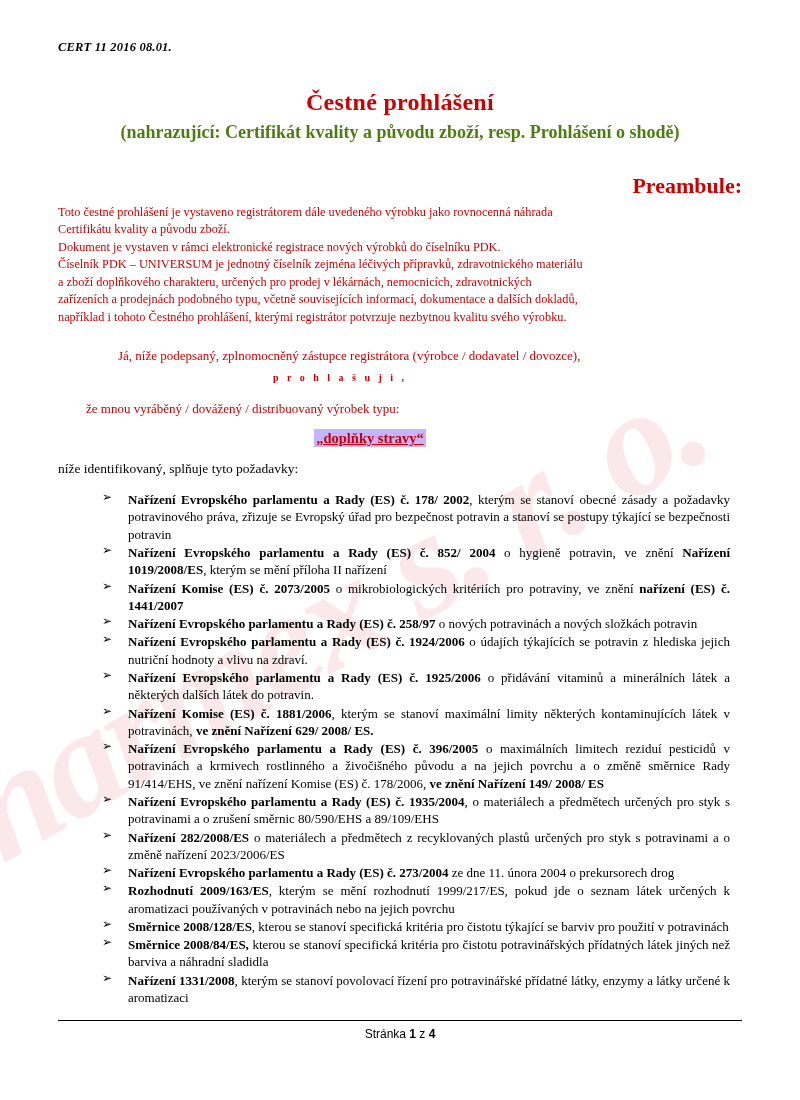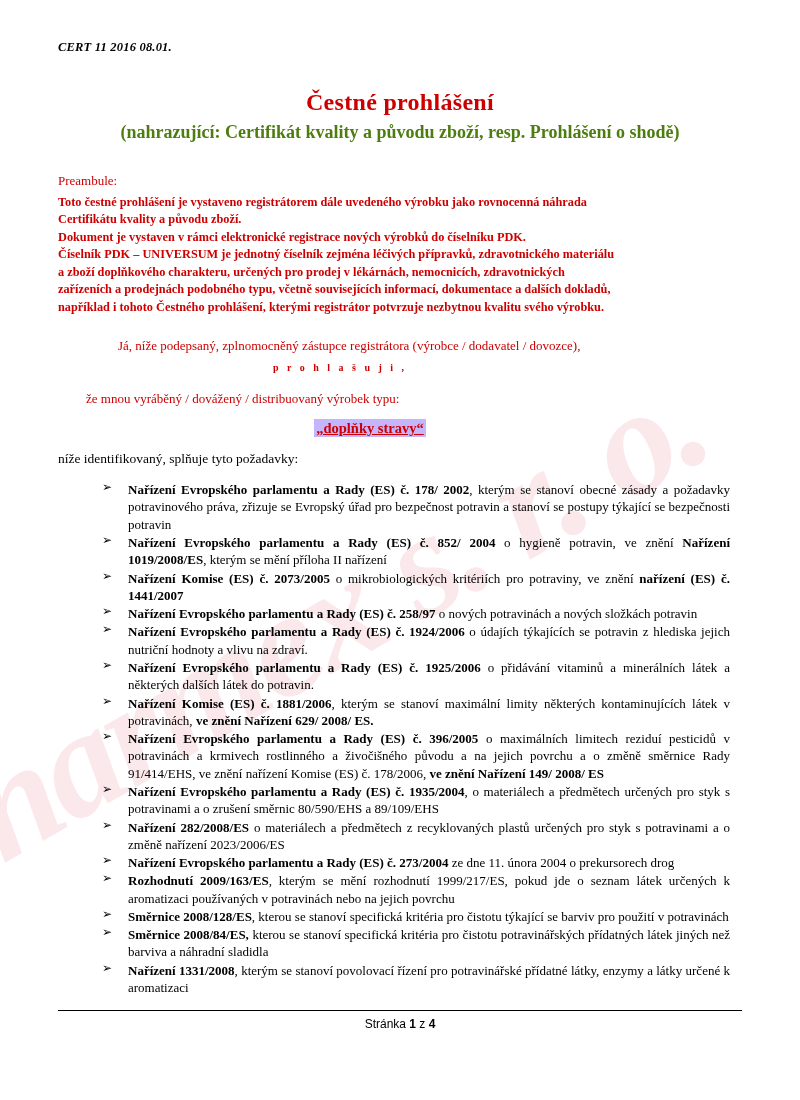--- a/index.html
+++ b/index.html
@@ -70,27 +70,28 @@
   }
   .subtitle {
     text-align: center;
     color: #4d7c0f;
     font-weight: bold;
     font-size: 18px;
     margin: 5px 0 30px 0;
   }
   .preamble-head {
     color: #cc0000;
+    font-weight: bold;
+    font-size: 22px;
+    margin: 0 0 5px 0;
+    text-align: right;
+  }
+  .preamble-body {
+    color: #cc0000;
     font-weight: normal;
-    font-size: 13px;
-    margin: 0 0 5px 0;
-  }
-  .preamble-body {
-    color: #cc0000;
-    font-weight: bold;
     font-size: 12.3px;
     line-height: 1.42;
     margin: 0 0 22px 0;
   }
   .preamble-body p { margin: 0; }
   .stmt-indent {
     color: #cc0000;
     font-size: 13px;
     margin: 0 0 8px 0;
     padding-left: 60px;

